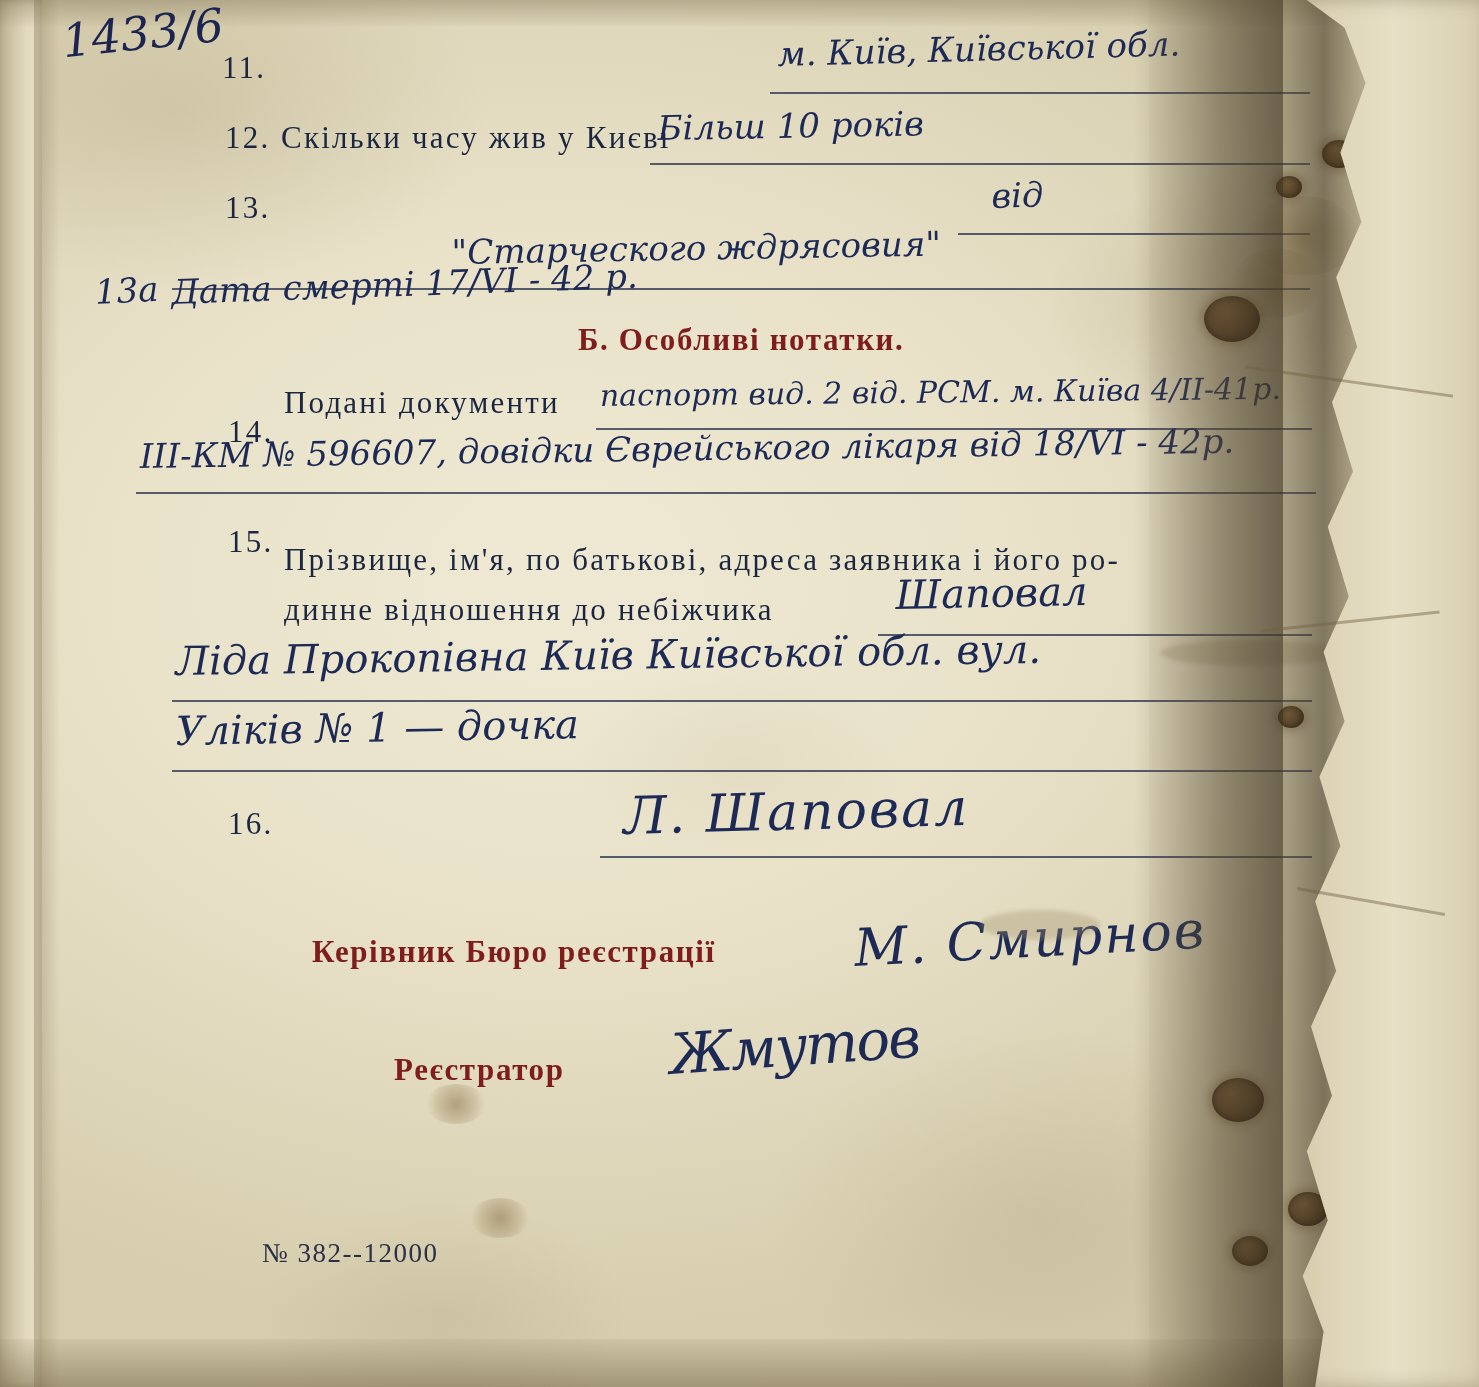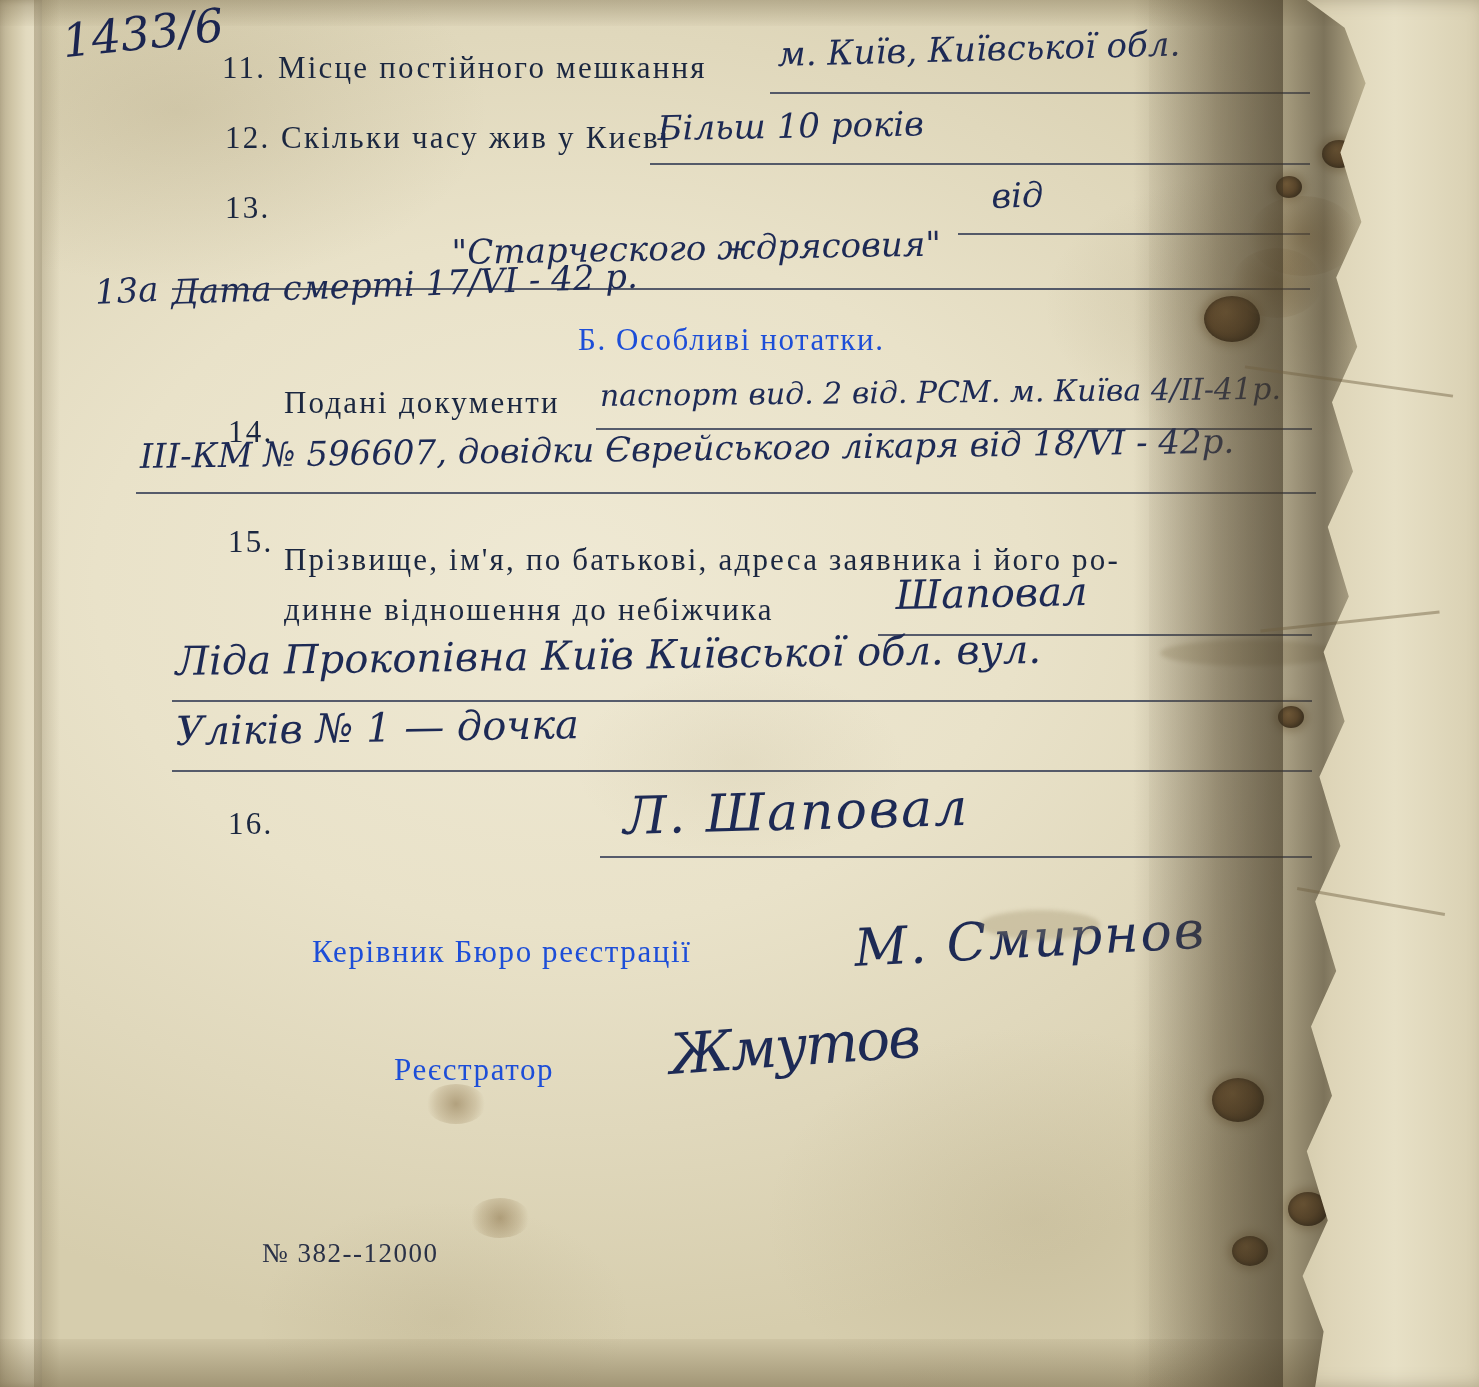--- a/index.html
+++ b/index.html
@@ -118,24 +118,24 @@
     color: #1b2740;
     font-family: "Liberation Serif", serif;
     font-size: 31px;
     letter-spacing: .5px;
     white-space: nowrap;
   }
   .printed.spaced { letter-spacing: 2.2px; }
   .section-head {
     position: absolute;
     font-family: "Liberation Serif", serif;
-    font-weight: normal;
+    font-weight: bold;
     font-size: 31px;
     letter-spacing: 1.6px;
-    color: #1d4ed8;
+    color: #7f1d1d;
     white-space: nowrap;
     text-align: right;
   }
   .footer-no {
     position: absolute;
     font-family: "Liberation Serif", serif;
     font-size: 27px;
     letter-spacing: 1.5px;
     color: #2a3147;
   }
@@ -206,21 +206,20 @@
 
   <div class="paper"></div>
   <div class="left-edge"></div>
   <div class="left-edge-shadow"></div>
   <div class="top-edge"></div>
   <div class="bottom-edge"></div>
 
   <div class="corner-num" style="left:62px; top:6px;">1433/6</div>
 
   <div class="printed spaced" style="left:222px; top:50px;">11.</div>
-  <div class="printed spaced" style="left:278px; top:50px;">Місце постійного мешкання</div>
   <div class="rule" style="left:770px; top:92px; width:540px;"></div>
   <div class="hand mid" style="left:778px; top:34px; transform:rotate(-1.5deg);">м. Київ, Київської обл.</div>
 
   <div class="printed spaced" style="left:225px; top:120px;">12.</div>
   <div class="printed spaced" style="left:281px; top:120px;">Скільки часу жив у Києві</div>
   <div class="rule" style="left:650px; top:163px; width:660px;"></div>
   <div class="hand mid" style="left:658px; top:108px; transform:rotate(-1deg);">Більш 10 років</div>
 
   <div class="printed spaced" style="left:225px; top:190px;">13.</div>
   <div class="rule" style="left:958px; top:233px; width:352px;"></div>

